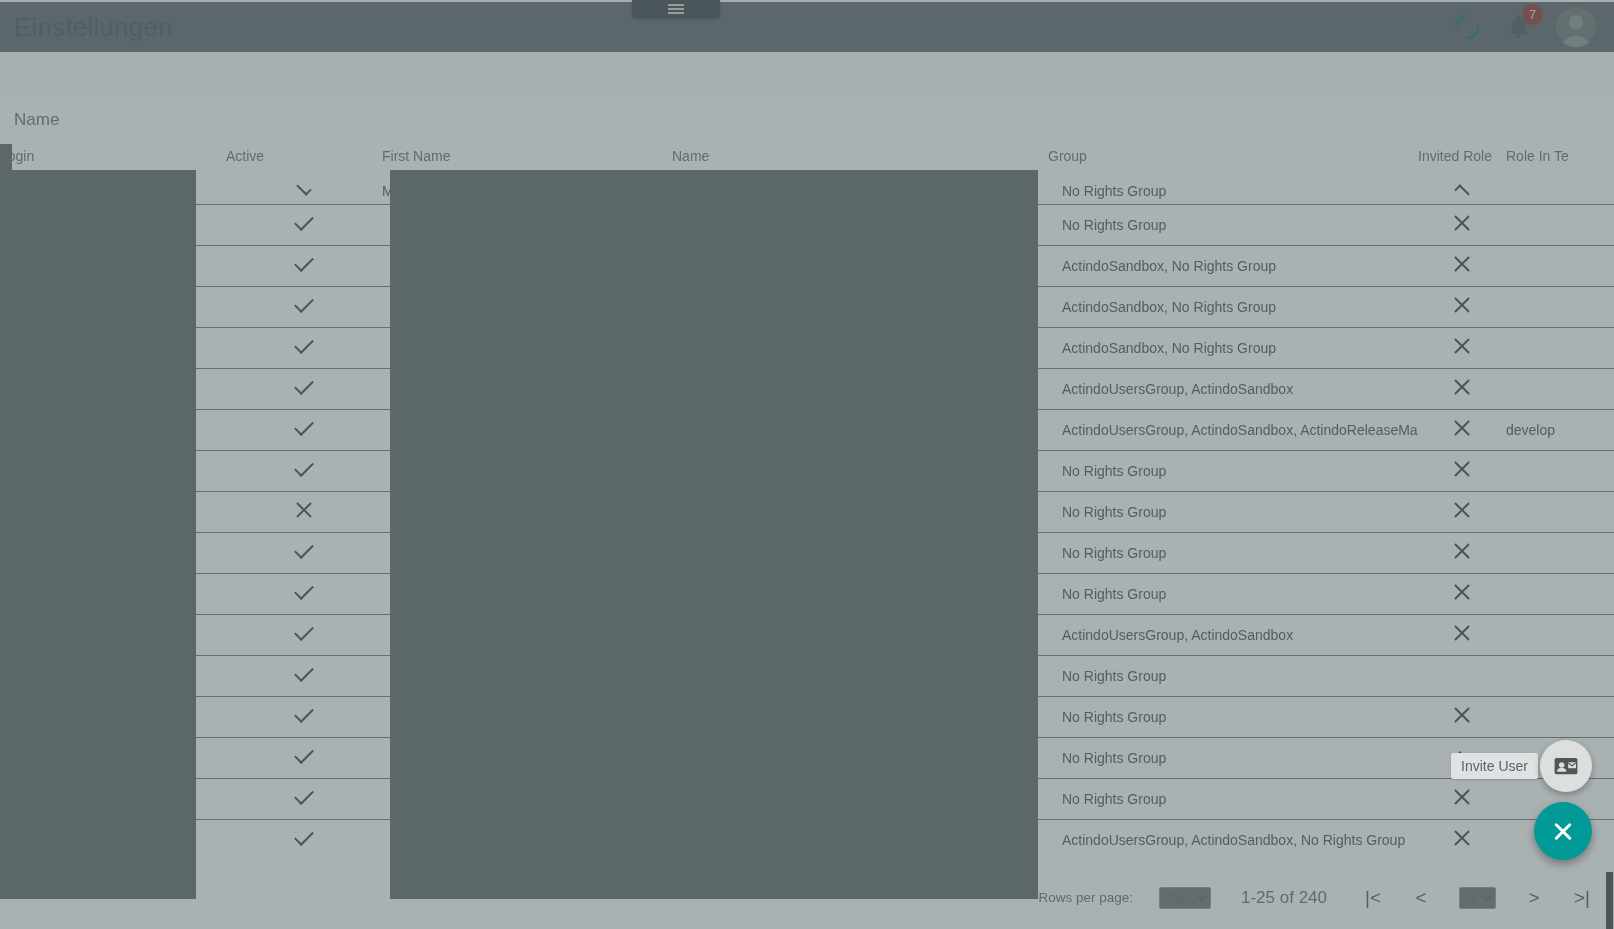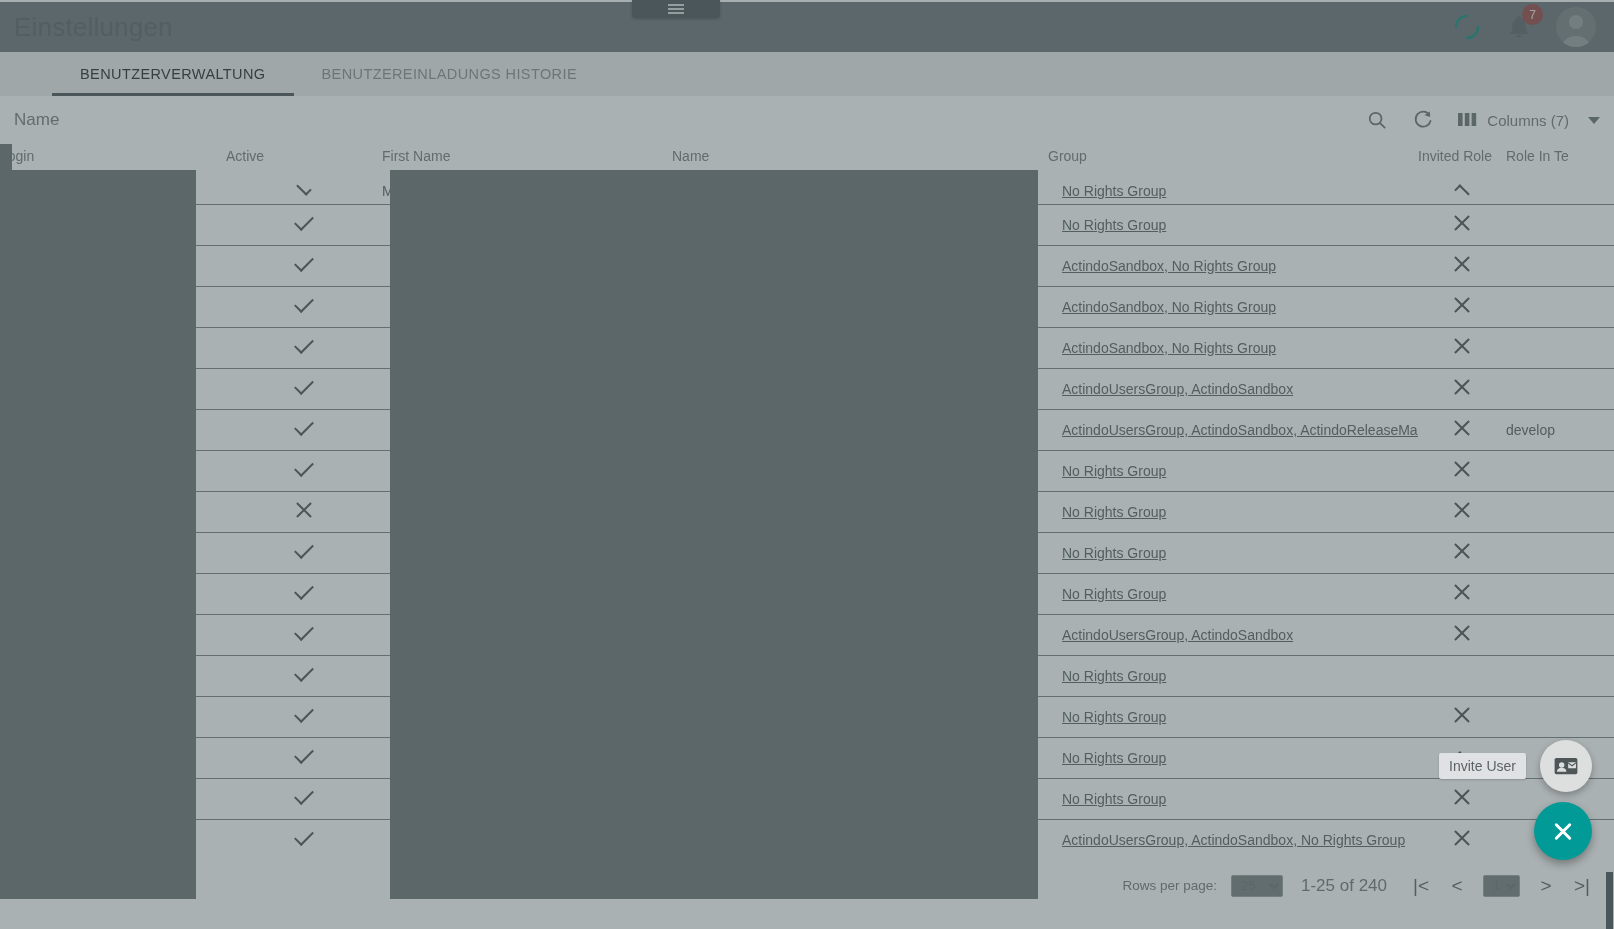--- a/index.html
+++ b/index.html
@@ -207,21 +207,21 @@
   th.h-first   { padding-left: 0px; }
   th.h-name    { padding-left: 0px; margin-top: 17px; }
   th.h-group   { padding-left: 14px; }
   th.h-invited { padding-left: 0px; }
   th.h-role    { padding-left: 0px; }
 
   td.t-login   { padding-left: 12px; color: #6b7376; }
   td.t-active  { text-align: center; }
   td.t-first   { padding-left: 0; }
   td.t-name    { padding-left: 0; }
-  td.t-group   { padding-left: 14px; text-decoration: underline; }
+  td.t-group   { padding-left: 14px; }
   td.t-invited { text-align: center; }
   td.t-role    { padding-left: 0; color: #6b7376; }
 
   
   .redact {
     position: absolute;
     background: #6f7679;
     z-index: 8;
     pointer-events: none;
   }
@@ -256,25 +256,25 @@
     z-index: 60;
   }
   .vscroll .thumb {
     position: absolute; right: 1px; top: 608px;
     width: 7px; height: 72px;
     background: #4f585b;
   }
 
   
   .paginator {
-    position: absolute; left: 0; bottom: 12px;
+    position: absolute; left: 0; bottom: 0;
     width: 1614px; height: 63px;
     display: flex; align-items: center; justify-content: flex-end;
     padding-right: 16px;
-    gap: 4px;
+    gap: 16px;
     z-index: 55;
     background: transparent;
   }
   .pg-label { font-size: 13.5px; color: #757d80; margin-right: 10px; }
   .pg-select {
     font-family: "Liberation Sans", sans-serif;
     font-size: 13.5px;
     color: #6e7679;
     background: #7a8285;
     border: 1px solid #9aa1a3;
@@ -306,21 +306,21 @@
     margin: 0 6px;
   }
 
   
   .fab-stack {
     position: absolute; right: 22px; bottom: 69px;
     z-index: 500;
     display: flex; flex-direction: column; align-items: flex-end;
     gap: 10px;
   }
-  .fab-row { display: flex; align-items: center; gap: 14px; }
+  .fab-row { display: flex; align-items: center; gap: 2px; }
   .fab-tooltip {
     background: #dfe1e2;
     color: #5c6467;
     font-size: 14px;
     padding: 5px 10px;
     border-radius: 2px;
     white-space: nowrap;
     box-shadow: 0 1px 2px rgba(0,0,0,.18);
   }
   .fab {
@@ -376,60 +376,26 @@
   </div>
 
   <div class="drag-handle">
     <div class="bars">
         <i></i>
         <i></i>
         <i></i>
       </div>
   </div>
 
-  <div class="tabstrip">
-    <div class="tab active">
-      <span>BENUTZERVERWALTUNG</span>
-    </div>
-    <div class="tab">
-      <span>BENUTZEREINLADUNGS HISTORIE</span>
-    </div>
-  </div>
 
   <div class="content">
 
     <div class="table-toolbar">
       <div class="ttitle">Name</div>
       <div class="spacer"></div>
-      <div class="tb-actions">
-
-        <div class="icon-btn">
-          <svg width="22" height="22" viewBox="0 0 24 24">
-            <circle cx="10.5" cy="10.5" r="6.4" fill="none" stroke="#6d7578" stroke-width="1.9"></circle>
-            <line x1="15.3" y1="15.3" x2="20.4" y2="20.4" stroke="#6d7578" stroke-width="1.9" stroke-linecap="round"></line>
-          </svg>
-        </div>
-
-        <div class="icon-btn">
-          <svg width="22" height="22" viewBox="0 0 24 24">
-            <path d="M19 6.5 A8.2 8.2 0 1 0 20.2 13" fill="none" stroke="#6d7578" stroke-width="1.9" stroke-linecap="round"></path>
-            <polygon points="19.4,2.6 19.4,8.6 13.6,6.6" fill="#6d7578"></polygon>
-          </svg>
-        </div>
-
-        <div class="columns-btn">
-          <svg width="20" height="18" viewBox="0 0 20 18">
-            <rect x="0" y="2" width="4.6" height="13" fill="#6d7578"></rect>
-            <rect x="6.8" y="2" width="4.6" height="13" fill="#6d7578"></rect>
-            <rect x="13.6" y="2" width="4.6" height="13" fill="#6d7578"></rect>
-          </svg>
-          <span>Columns (7)</span>
-          <span class="caret"></span>
-        </div>
-      </div>
     </div>
 
     <div class="table-wrap">
       <table class="grid">
         <colgroup>
           <col class="c-login">
             <col class="c-active">
             <col class="c-first">
           <col class="c-name">
             <col class="c-group">

